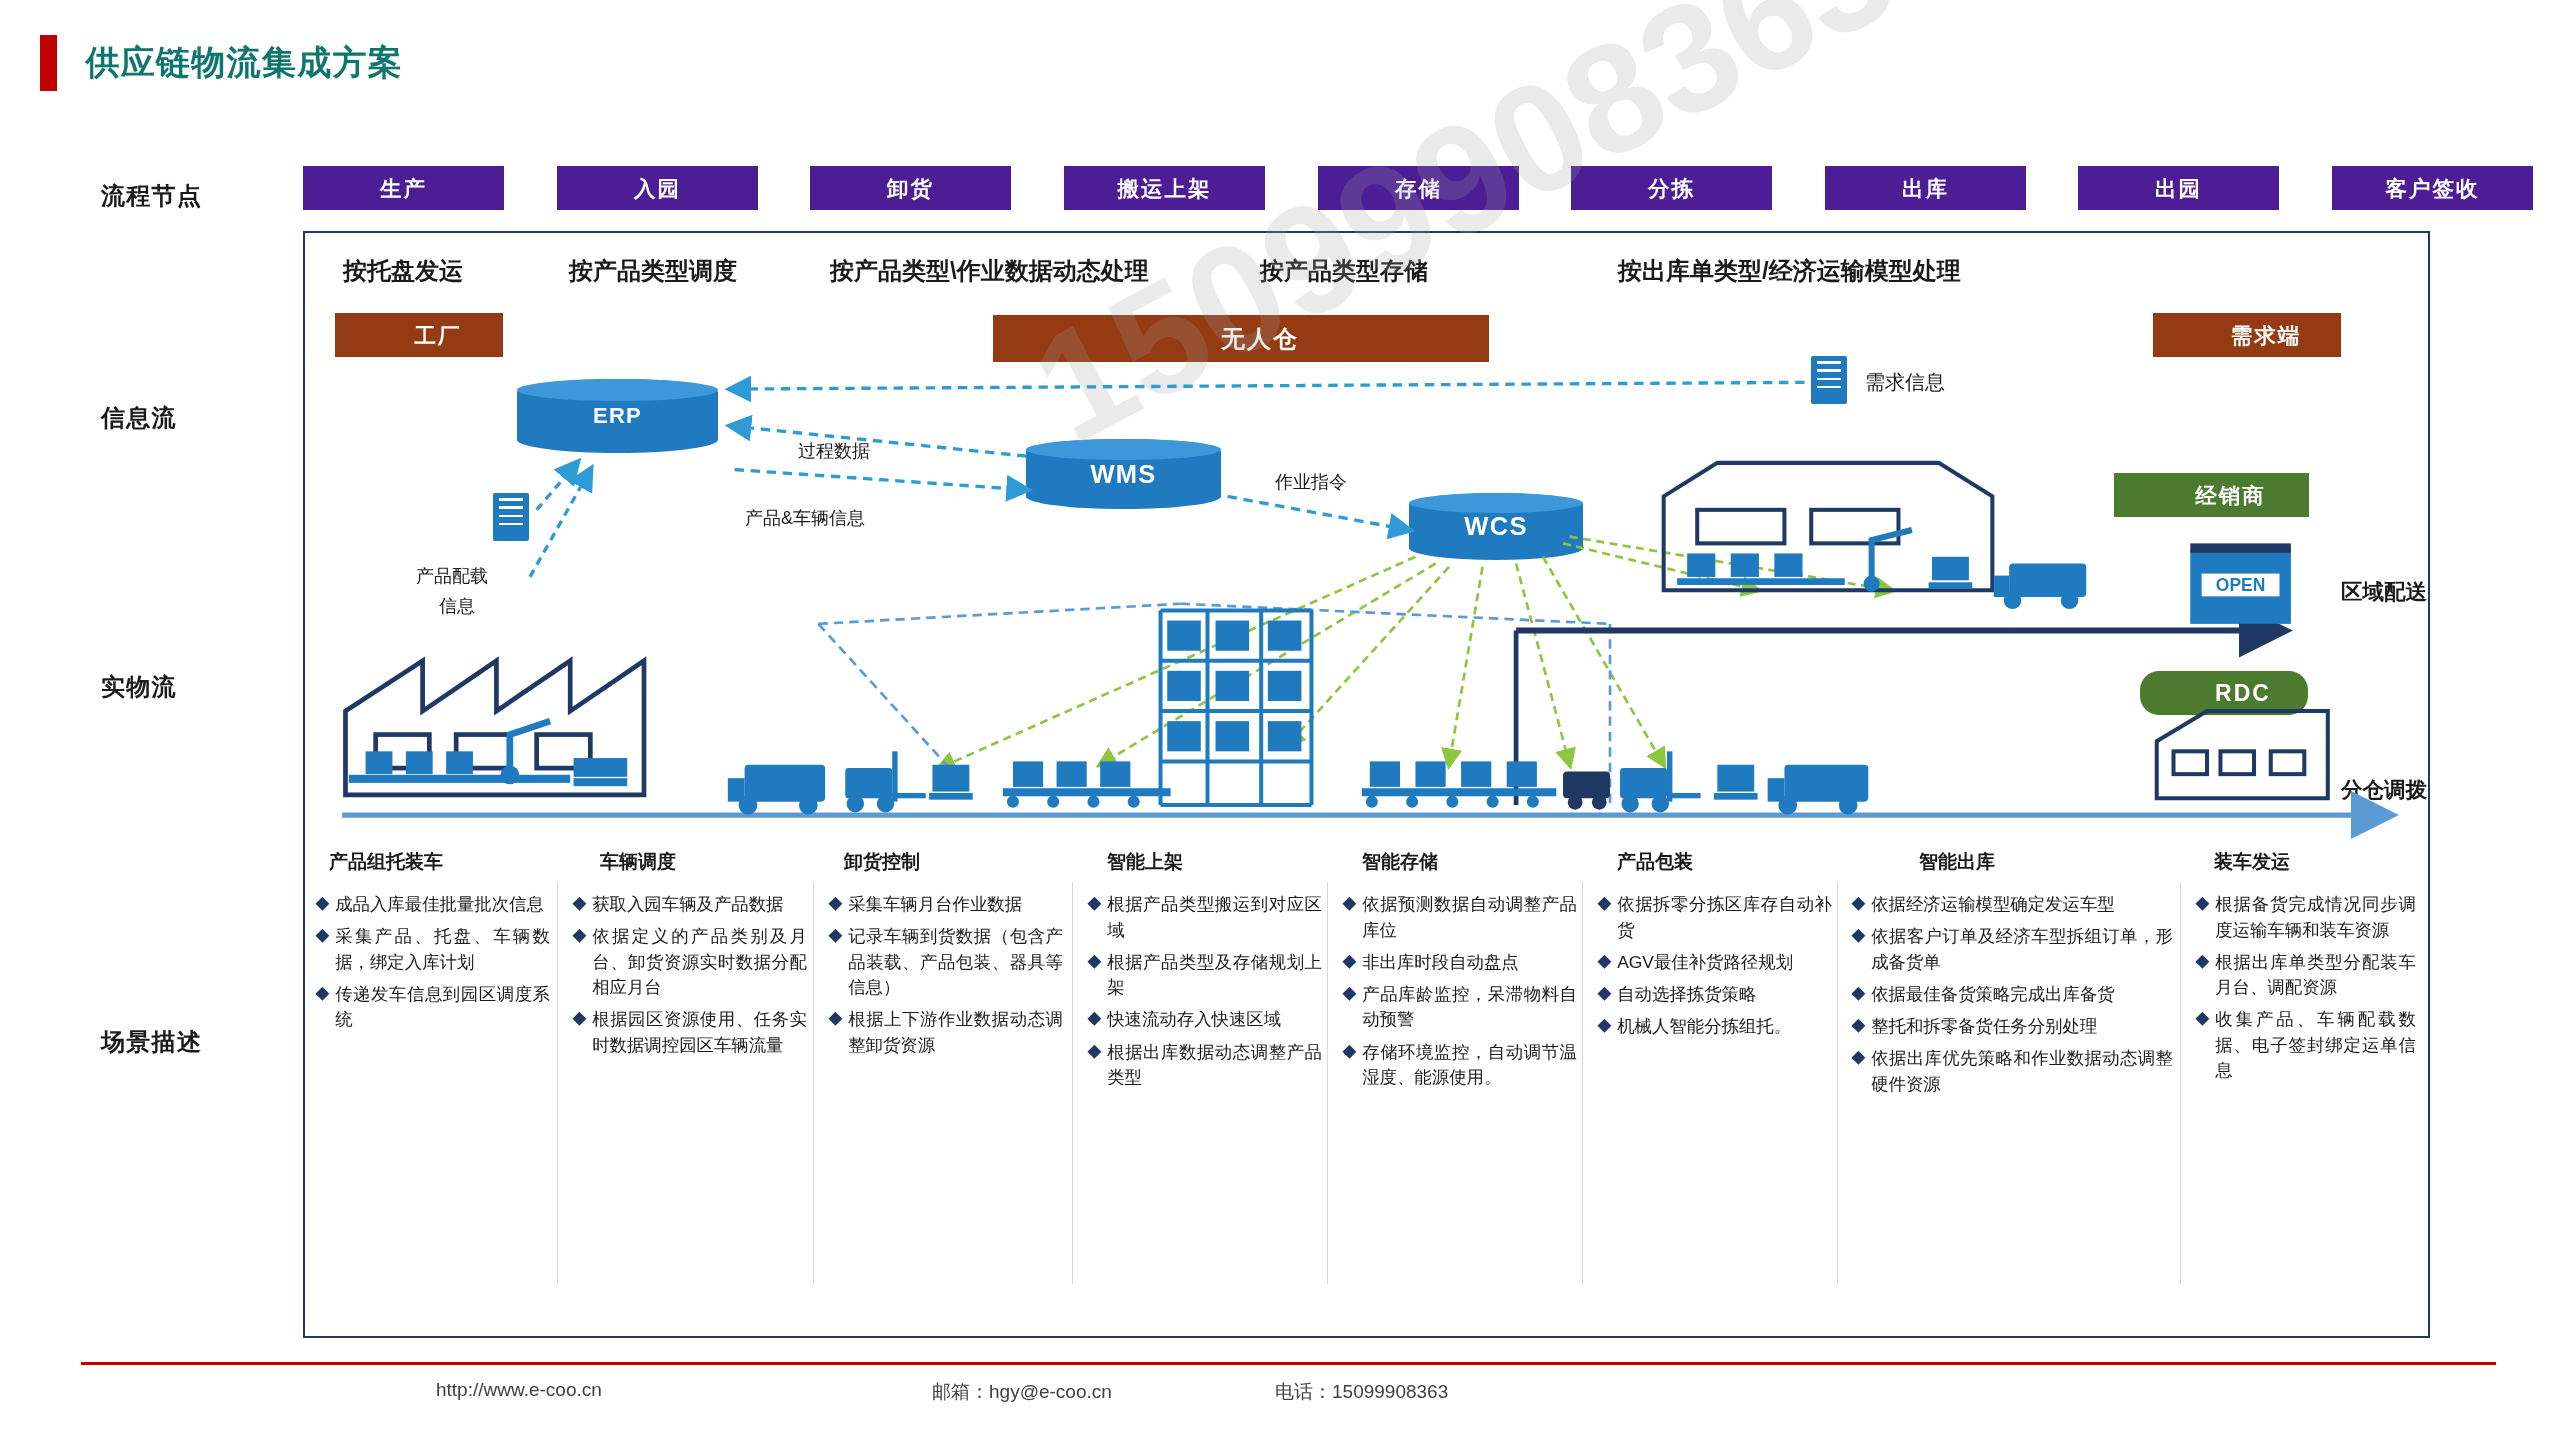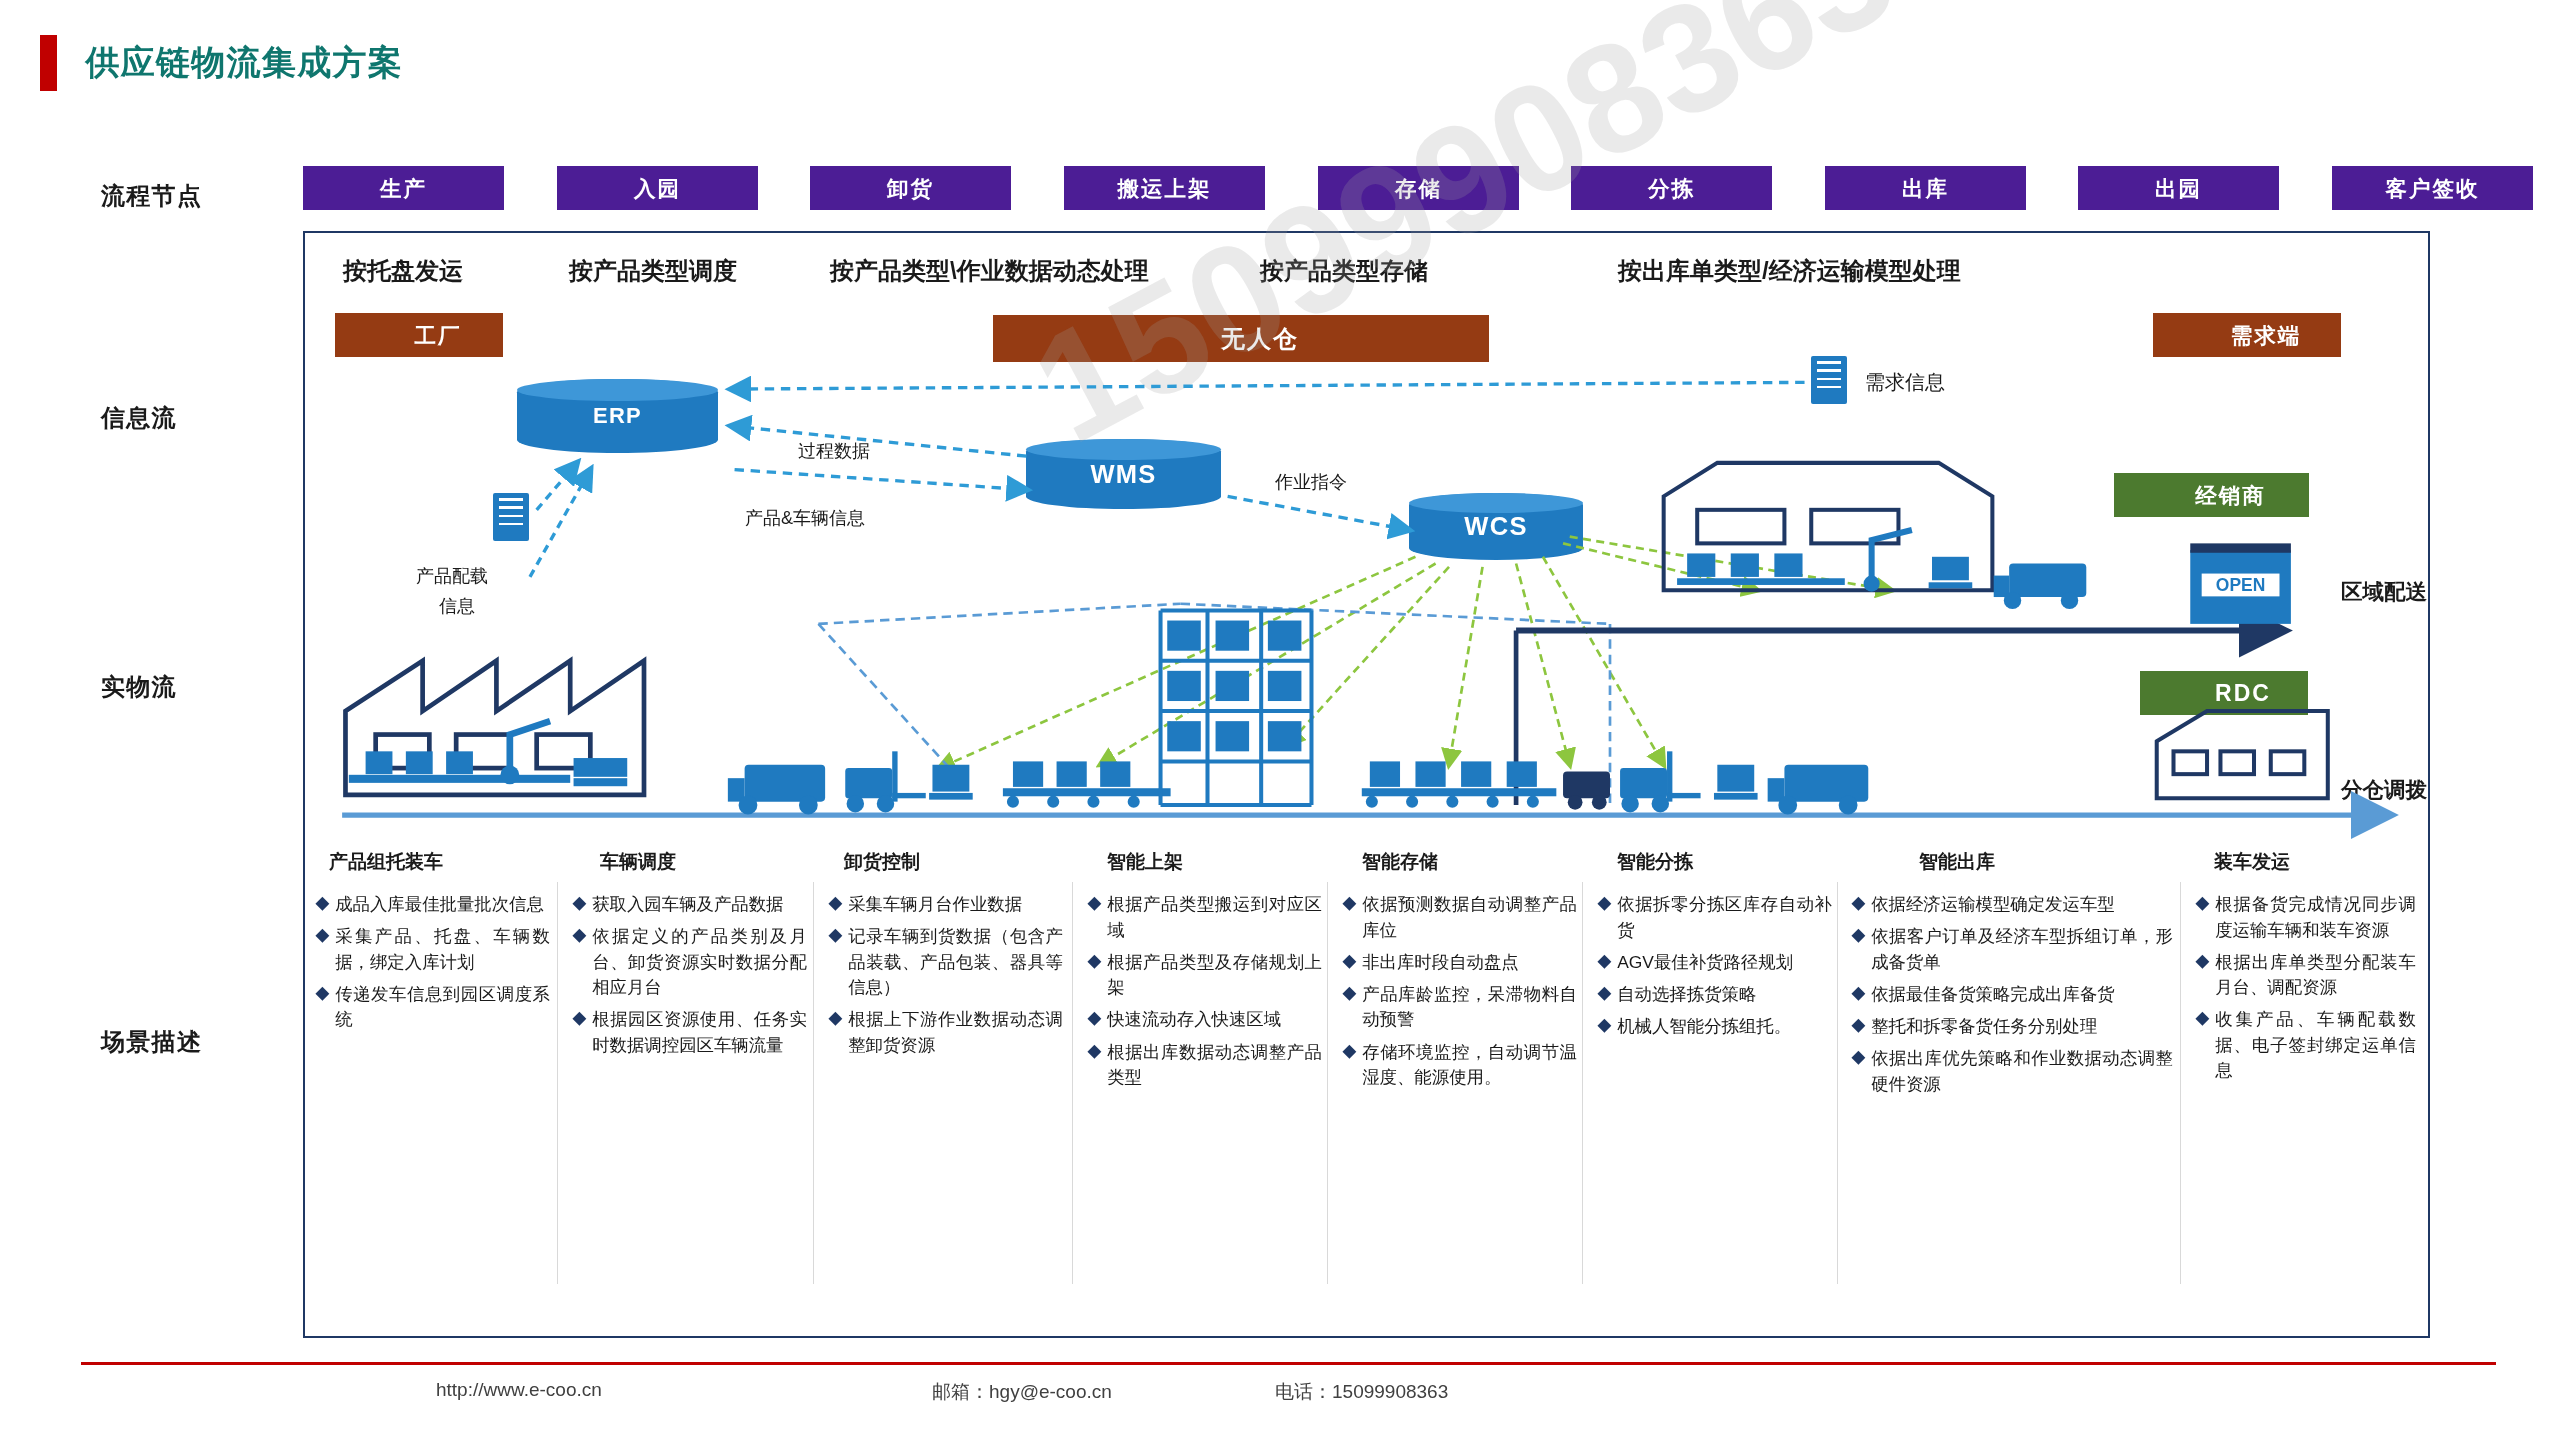--- a/index.html
+++ b/index.html
@@ -254,21 +254,21 @@
   <div class="sub-caption" style="left:343px;  top:255px;">按托盘发运</div>
   <div class="sub-caption" style="left:569px;  top:255px;">按产品类型调度</div>
   <div class="sub-caption" style="left:830px; top:255px;">按产品类型\作业数据动态处理</div>
   <div class="sub-caption" style="left:1260px; top:255px;">按产品类型存储</div>
   <div class="sub-caption" style="left:1618px; top:255px;">按出库单类型/经济运输模型处理</div>
 
   <div class="party-box brown" style="left:335px;  top:313px; width:168px; height:44px; font-size:21.5px;">工厂</div>
   <div class="party-box brown" style="left:993px; top:315px; width:496px; height:47px; font-size:24px;">无人仓</div>
   <div class="party-box brown" style="left:2153px; top:313px; width:188px; height:44px; font-size:21.5px;">需求端</div>
   <div class="party-box green" style="left:2114px; top:473px; width:195px; height:44px; font-size:21.5px;">经销商</div>
-  <div class="party-box green" style="left:2140px; top:671px; width:168px; height:44px; font-size:23px;">RDC</div>
+  <div class="party-box green" style="left:2140px; top:671px; width:168px; height:44px; font-size:23px;border-radius:19px;">RDC</div>
 
   <div class="cyl" style="left:517px;  top:379px; width:201px; height:74px; font-size:22px;">
       <span>ERP</span>
     </div>
   <div class="cyl" style="left:1026px; top:439px; width:195px; height:70px; font-size:25.5px;">
       <span>WMS</span>
     </div>
   <div class="cyl" style="left:1409px; top:493px; width:174px; height:67px; font-size:25.5px;">
       <span>WCS</span>
     </div>
@@ -294,21 +294,21 @@
   <div class="flow-note" style="left:439px;  top:594px;">信息</div>
 
   <div class="side-label" style="left:2341px; top:577px;">区域配送</div>
   <div class="side-label" style="left:2341px; top:775px;">分仓调拨</div>
 
   <div class="col-head" style="left:329px;  top:849px;">产品组托装车</div>
   <div class="col-head" style="left:600px;  top:849px;">车辆调度</div>
   <div class="col-head" style="left:844px; top:849px;">卸货控制</div>
   <div class="col-head" style="left:1107px; top:849px;">智能上架</div>
   <div class="col-head" style="left:1362px; top:849px;">智能存储</div>
-  <div class="col-head" style="left:1617px; top:849px;">智能分拣</div>
+  <div class="col-head" style="left:1617px; top:849px;">产品包装</div>
   <div class="col-head" style="left:1919px; top:849px;">智能出库</div>
   <div class="col-head" style="left:2214px; top:849px;">装车发运</div>
 
   <div class="col-divider" style="left:557px;"></div>
   <div class="col-divider" style="left:813px;"></div>
   <div class="col-divider" style="left:1072px;"></div>
   <div class="col-divider" style="left:1327px;"></div>
   <div class="col-divider" style="left:1582px;"></div>
   <div class="col-divider" style="left:1837px;"></div>
   <div class="col-divider" style="left:2180px;"></div>

